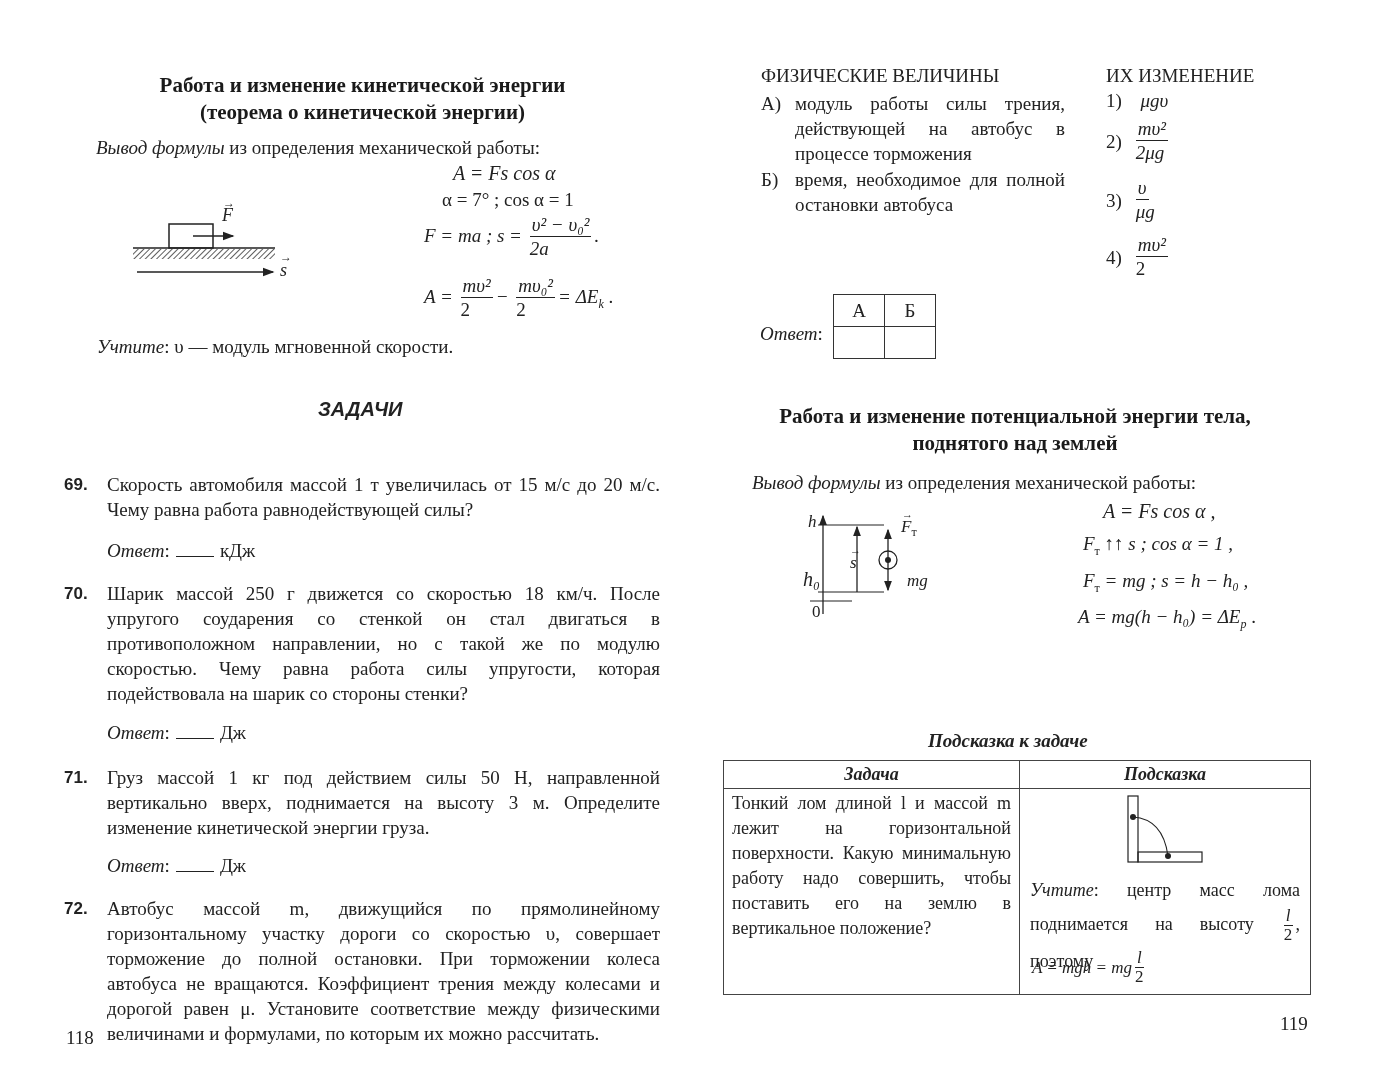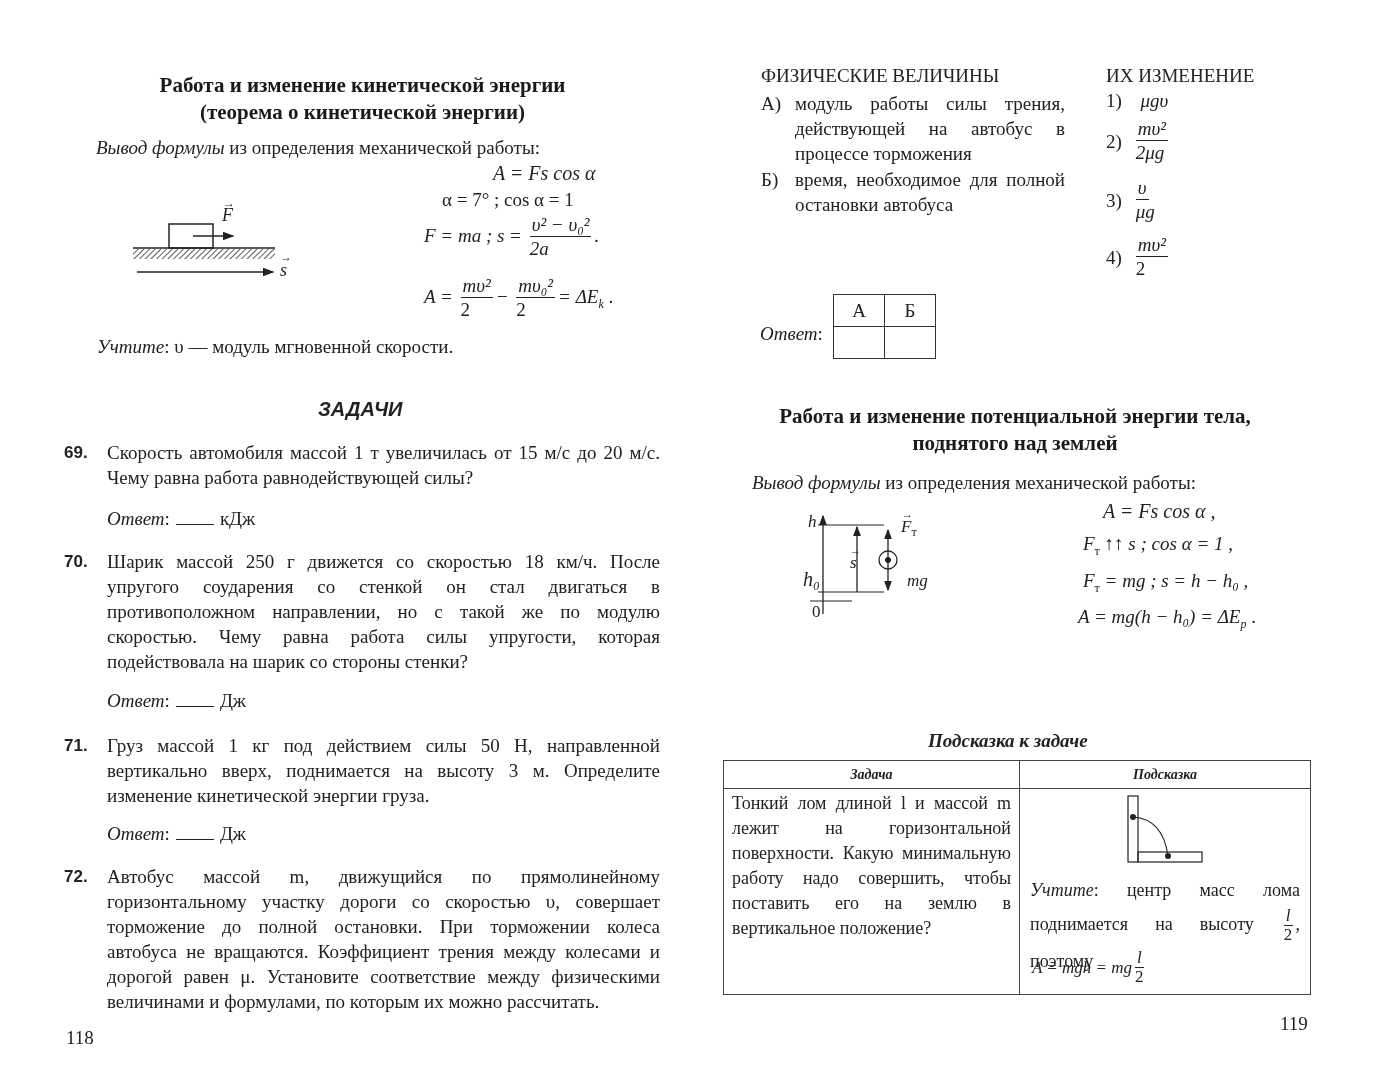--- a/index.html
+++ b/index.html
@@ -13,55 +13,55 @@
   .sec-title { position: absolute; font-weight: bold; font-size: 21px; text-align: center; line-height: 27px; color: #1a1a1a; }
   .it { font-style: italic; }
   .line { position: absolute; white-space: nowrap; line-height: 25px; }
   .formula { position: absolute; white-space: nowrap; font-style: italic; font-size: 19px; }
   .frac { display: inline-flex; flex-direction: column; align-items: flex-start; vertical-align: middle; margin: 0 3px; font-style: italic; }
   .frac .num { border-bottom: 1px solid #222; padding: 0 2px; line-height: 22px; }
   .frac .den { line-height: 24px; }
   sup, sub { font-size: 12px; }
 
   .zadachi { position: absolute; font-family: "Liberation Sans", "DejaVu Sans", sans-serif; font-weight: bold; font-style: italic; font-size: 20px; }
-  .task { position: absolute; left: 64px; width: 596px; }
+  .task { position: absolute; left: 64px; width: 596px; margin-top: 32px; }
   .task-num { position: absolute; left: 0; top: 0; font-family: "Liberation Sans", "DejaVu Sans", sans-serif; font-weight: bold; font-size: 17px; line-height: 25px; }
   .task-text { position: absolute; left: 43px; width: 553px; text-align: justify; line-height: 25px; font-size: 19px; }
   .answer-line { position: absolute; left: 43px; white-space: nowrap; font-size: 19px; }
   .blank { display: inline-block; width: 38px; border-bottom: 1px solid #222; margin: 0 6px; height: 18px; vertical-align: baseline; }
 
   .page-num { position: absolute; font-size: 19px; }
 
   .match-head { position: absolute; font-size: 19px; white-space: nowrap; }
   .match-item { position: absolute; font-size: 19px; line-height: 25px; }
   .match-item .lbl { position: absolute; left: 0; top: 0; }
   .match-item .txt { position: absolute; left: 34px; width: 270px; text-align: justify; }
 
   .ans-table { position: absolute; border-collapse: collapse; }
   .ans-table td { border: 1.5px solid #333; width: 51px; height: 32px; text-align: center; font-size: 19px; }
 
   .hint-table { position: absolute; left: 33px; top: 760px; width: 588px; border-collapse: collapse; border: 1.5px solid #444; }
-  .hint-table th { border: 1.5px solid #444; font-weight: bold; font-style: italic; font-size: 14px; height: 28px; }
+  .hint-table th { border: 1.5px solid #444; font-weight: bold; font-style: italic; font-size: 18px; height: 28px; }
   .hint-table td { border: 1.5px solid #444; vertical-align: top; height: 206px; font-size: 18px; }
 </style>
 </head>
 <body>
 
 <div class="page left-page">
 
   <div class="sec-title" style="left:90px; top:72px; width:545px;">
     <div>Работа и изменение кинетической энергии</div>
     <div>(теорема о кинетической энергии)</div>
   </div>
 
   <div class="line" style="left:96px; top:135px;">
     <span class="it">Вывод формулы</span><span> из определения механической работы:</span>
   </div>
 
-  <div class="formula" style="left:453px; top:162px; font-size:20px;margin-left:40px;">A = Fs cos α</div>
+  <div class="formula" style="left:453px; top:162px; font-size:20px;">A = Fs cos α</div>
   <div class="formula" style="left:442px; top:189px; font-style:normal;">α = 7° ;  cos α = 1</div>
 
   <div class="formula" style="left:424px; top:214px;">
     <span>F = ma ;  s =</span>
     <span class="frac">
       <span class="num">υ² − υ₀²</span>
       <span class="den">2a</span>
     </span>.
   </div>
 

